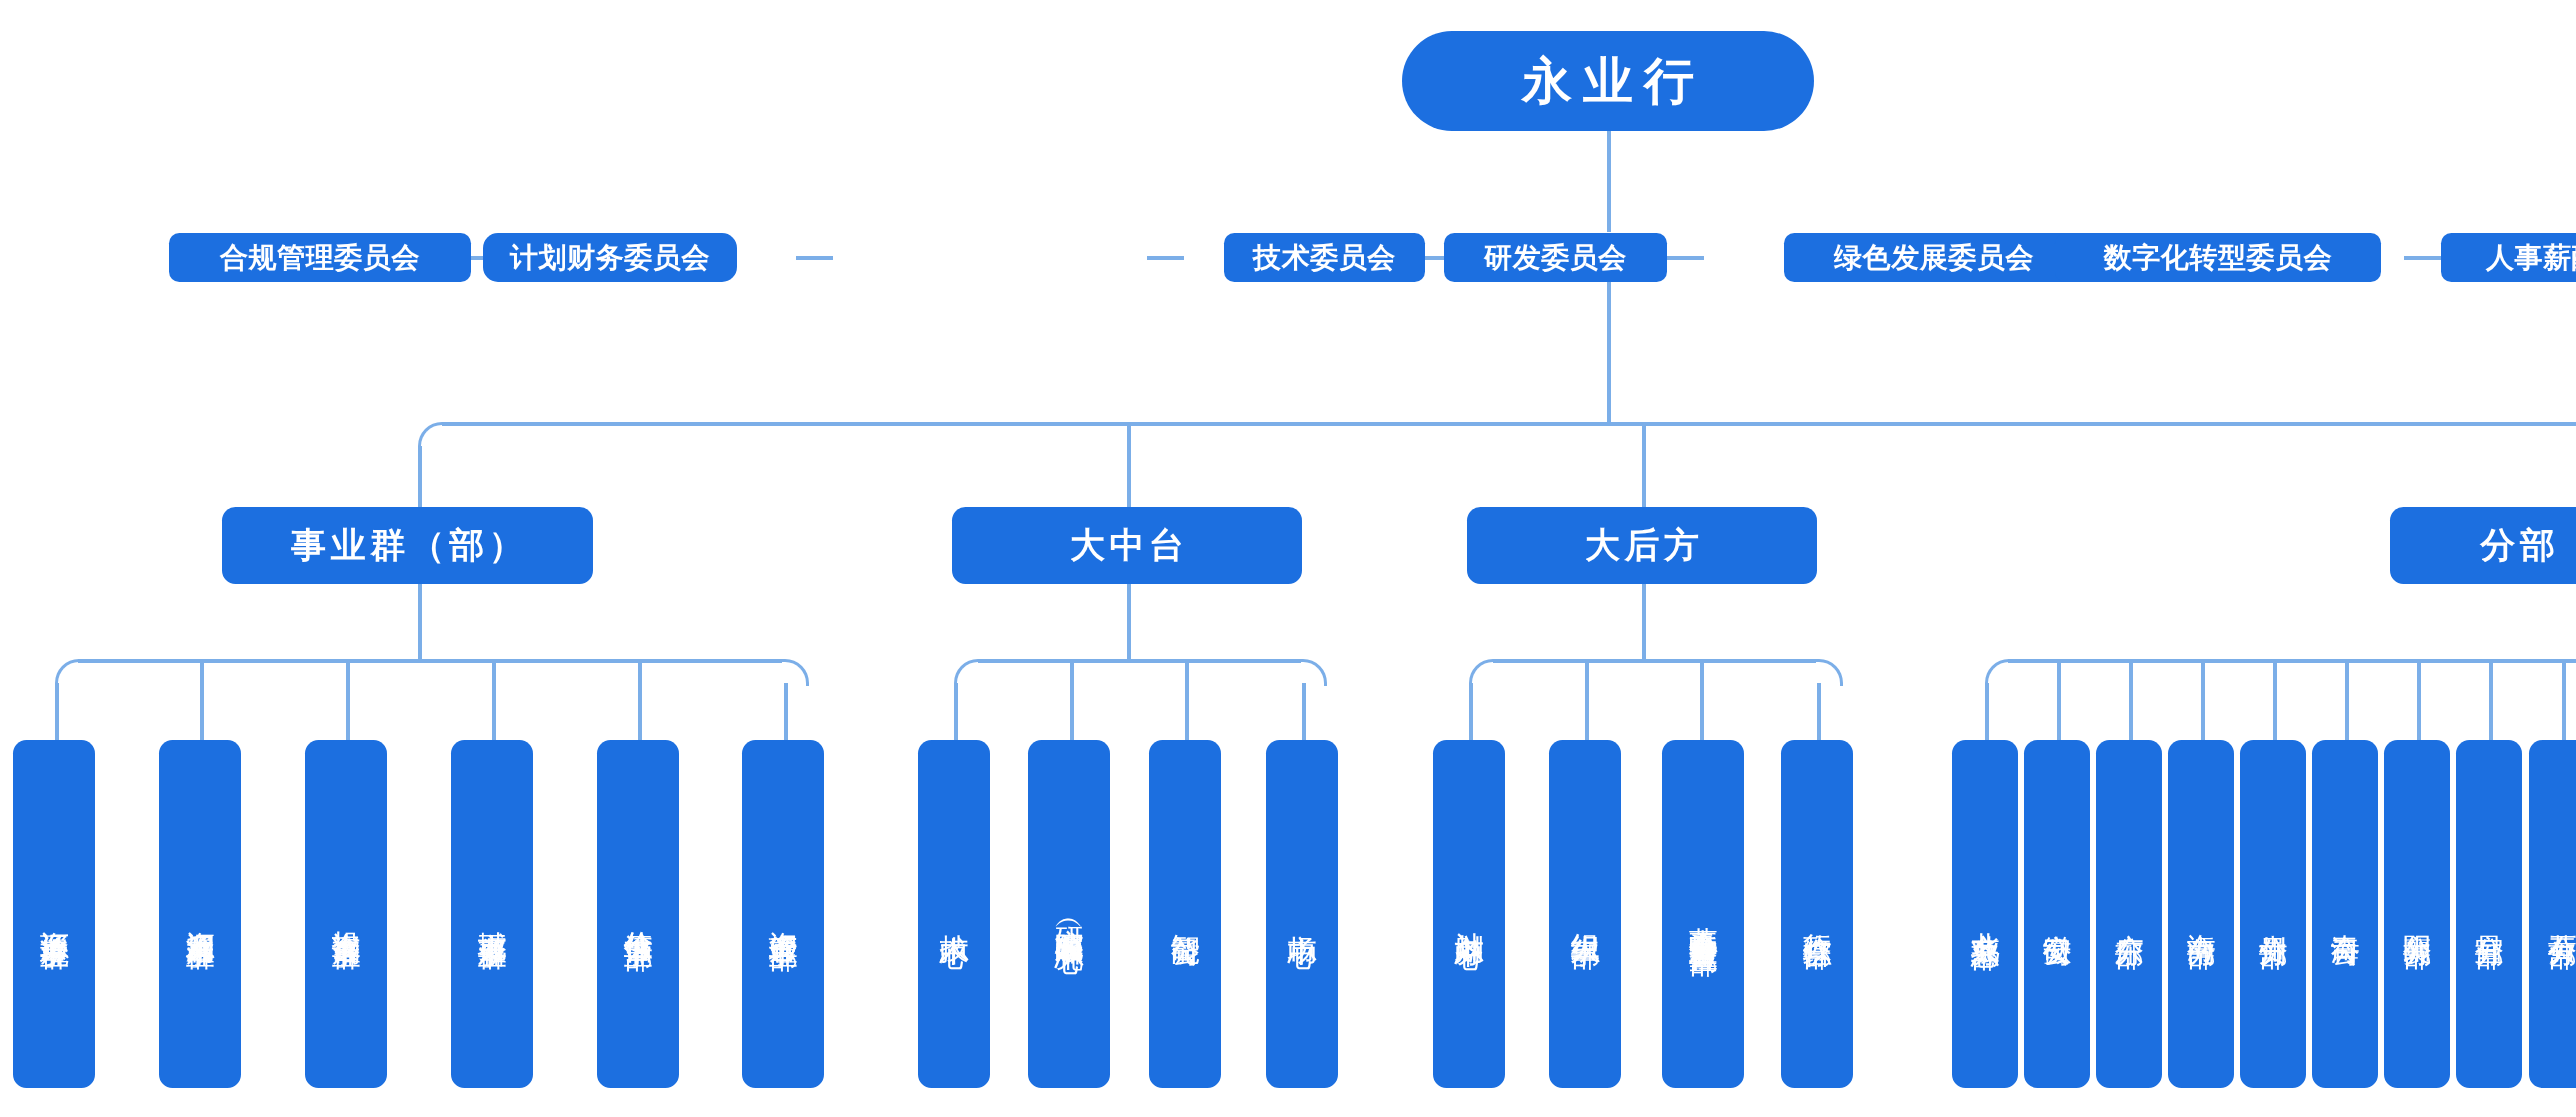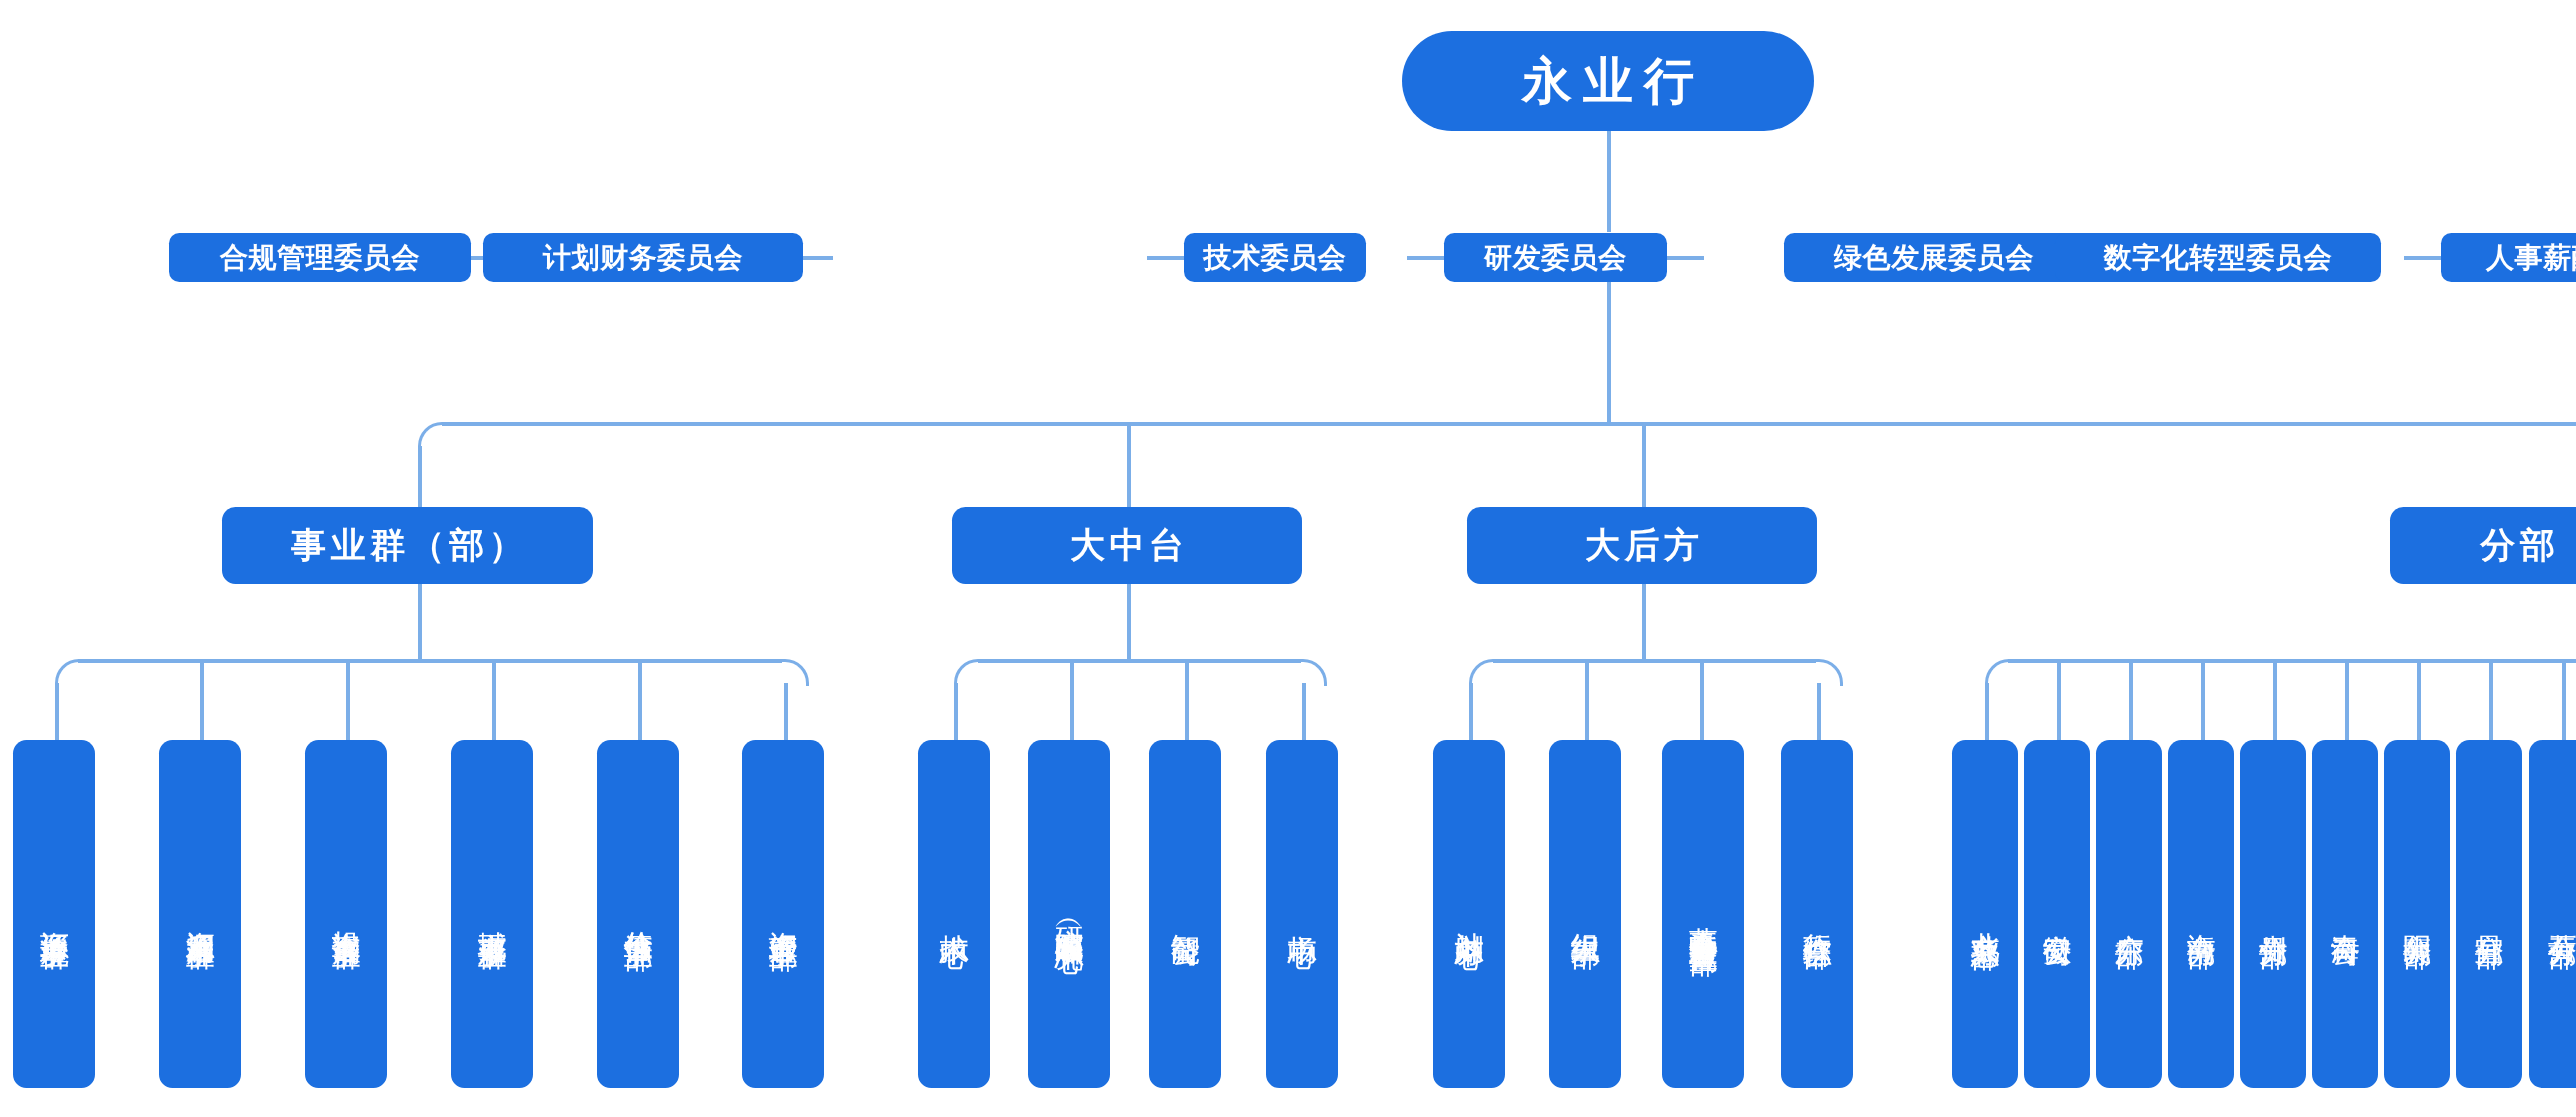--- a/index.html
+++ b/index.html
@@ -142,22 +142,22 @@
     <div class="ln v" style="left:2345px;top:663px;height:77px;"></div>
     <div class="ln v" style="left:2417px;top:663px;height:77px;"></div>
     <div class="ln v" style="left:2489px;top:663px;height:77px;"></div>
     <div class="ln v" style="left:2562px;top:663px;height:77px;"></div>
 
   </div>
 
   <div class="node root">永业行</div>
 
   <div class="node committee" style="left:169px;width:302px;">合规管理委员会</div>
-  <div class="node committee" style="left:483px;width:320px;">计划财务委员会</div>
-  <div class="node committee" style="left:1184px;width:182px;">技术委员会</div>
+  <div class="node committee" style="left:483px;width:254px;border-radius:15px;">计划财务委员会</div>
+  <div class="node committee" style="left:1224px;width:201px;">技术委员会</div>
   <div class="node committee" style="left:1444px;width:223px;">研发委员会</div>
   <div class="node committee" style="left:1784px;width:300px;">绿色发展委员会</div>
   <div class="node committee" style="left:2055px;width:326px;">数字化转型委员会</div>
   <div class="node committee" style="left:2441px;width:290px;">人事薪酬委员会</div>
 
   <div class="node group" style="left:222px;width:371px;">事业群（部）</div>
   <div class="node group" style="left:952px;width:350px;">大中台</div>
   <div class="node group" style="left:1467px;width:350px;">大后方</div>
   <div class="node group" style="left:2390px;width:453px;">分部（分公司）</div>
 

